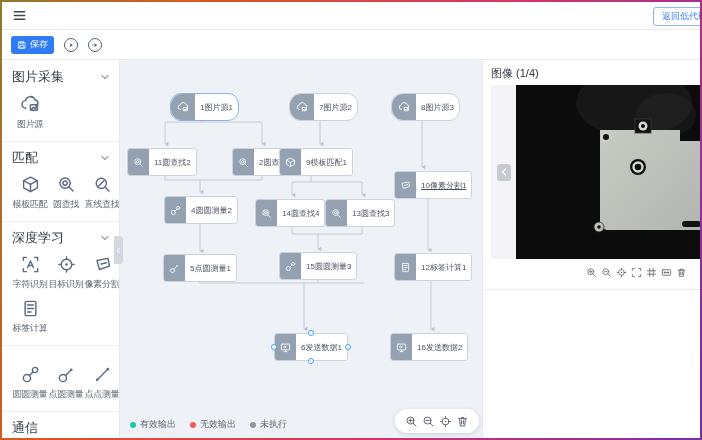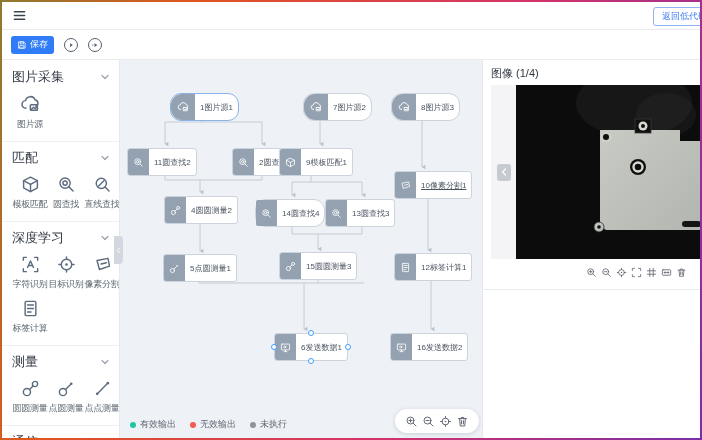--- a/index.html
+++ b/index.html
@@ -307,26 +307,20 @@
           <div class="item">
             <svg class="ic isvg" width="19" height="19">
                   <use href="#sym-doc"></use>
                 </svg>
             <span class="ilabel">标签计算</span>
           </div>
         </div>
       </div>
 
       <div class="sec">
-        <div class="sec-h">
-          <span>测量</span>
-          <svg class="ic chev" width="8" height="6">
-                <use href="#sym-chevd"></use>
-              </svg>
-        </div>
         <div class="items">
           <div class="item">
             <svg class="ic isvg" width="19" height="19">
                   <use href="#sym-cc"></use>
                 </svg>
             <span class="ilabel">圆圆测量</span>
           </div>
           <div class="item">
             <svg class="ic isvg" width="19" height="19">
                   <use href="#sym-pc"></use>
@@ -387,21 +381,21 @@
       </svg>
 
       <div class="node pill pill-active" style="left:50px;top:33px;">
         <span class="blk">
               <svg class="ic" width="12" height="12">
                 <use href="#sym-cloud"></use>
               </svg>
             </span>
         <span class="lbl">1图片源1</span>
       </div>
-      <div class="node pill" style="left:183px;top:33px;">
+      <div class="node pill" style="left:169px;top:33px;">
         <span class="blk">
               <svg class="ic" width="12" height="12">
                 <use href="#sym-cloud"></use>
               </svg>
             </span>
         <span class="lbl">7图片源2</span>
       </div>
       <div class="node pill" style="left:271px;top:33px;">
         <span class="blk">
               <svg class="ic" width="12" height="12">
@@ -445,21 +439,21 @@
       </div>
 
       <div class="node" style="left:44px;top:136px;">
         <span class="blk">
               <svg class="ic" width="11" height="11">
                 <use href="#sym-cc"></use>
               </svg>
             </span>
         <span class="lbl">4圆圆测量2</span>
       </div>
-      <div class="node" style="left:135px;top:139px;border-radius:11px;">
+      <div class="node" style="left:135px;top:139px;">
         <span class="blk">
               <svg class="ic" width="11" height="11">
                 <use href="#sym-find"></use>
               </svg>
             </span>
         <span class="lbl">14圆查找4</span>
       </div>
       <div class="node" style="left:205px;top:139px;">
         <span class="blk">
               <svg class="ic" width="11" height="11">

